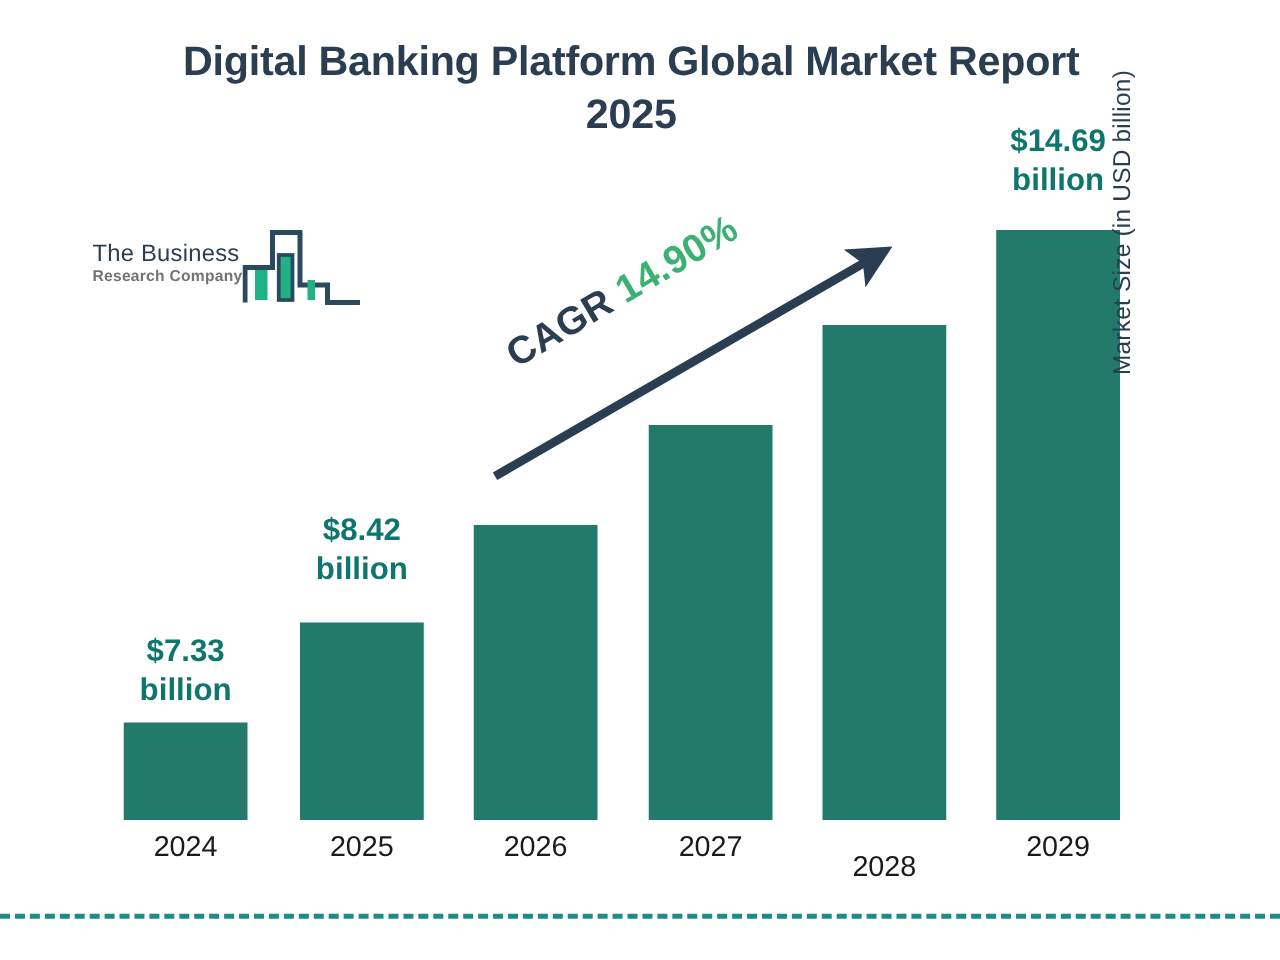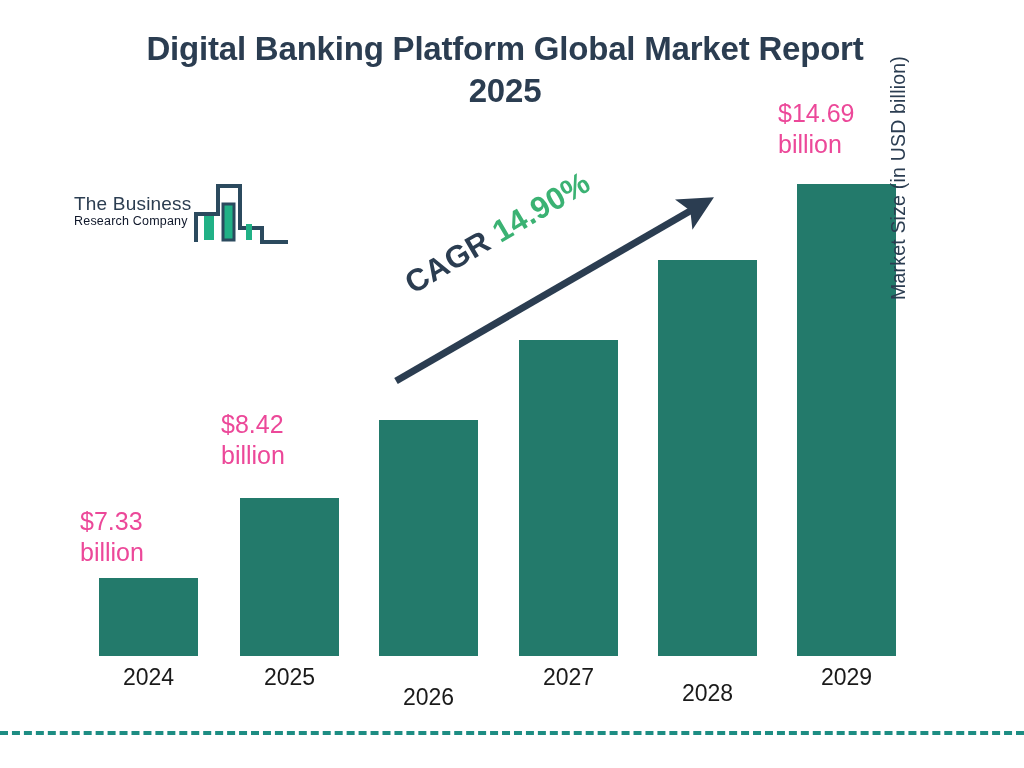--- a/index.html
+++ b/index.html
@@ -50,24 +50,25 @@
   }
   #logo-line1 {
     font-size: 19px;
     color: #2b3d51;
     line-height: 1.05;
     letter-spacing: 0.2px;
     white-space: nowrap;
   }
   #logo-line2 {
     font-size: 12.5px;
-    color: #0f172a;
+    color: #737373;
     line-height: 1.15;
     letter-spacing: 0.2px;
     white-space: nowrap;
+    font-weight: bold;
   }
   #logo-mark {
     position: absolute;
     left: 120px;
     top: 0px;
   }
 
   
   #plot {
     position: absolute;
@@ -75,24 +76,24 @@
     top: 0;
     width: 1024px;
     height: 768px;
   }
   .bar {
     position: absolute;
     background: #237a6b;
   }
   .bar-value {
     position: absolute;
-    text-align: left;
+    text-align: center;
     font-size: 25px;
-    font-weight: normal;
-    color: #ec4899;
+    font-weight: bold;
+    color: #0f766e;
     line-height: 1.22;
     white-space: pre-line;
   }
   .tick-label {
     position: absolute;
     text-align: center;
     font-size: 23px;
     color: #1a1a1a;
     top: 664px;
   }
@@ -185,21 +186,21 @@
 
     <div class="bar" style="left:658px; top:260px; width:99px; height:396px;"></div>
     <div class="bar-value" style="left:639px; top:170px; width:137px;"></div>
 
     <div class="bar" style="left:797px; top:184px; width:99px; height:472px;"></div>
     <div class="bar-value" style="left:778px; top:98px; width:137px;">$14.69
 billion</div>
 
     <div class="tick-label" style="left:99px; width:99px;">2024</div>
     <div class="tick-label" style="left:240px; width:99px;">2025</div>
-    <div class="tick-label" style="left:379px; width:99px;margin-top:20px;">2026</div>
+    <div class="tick-label" style="left:379px; width:99px;">2026</div>
     <div class="tick-label" style="left:519px; width:99px;">2027</div>
     <div class="tick-label" style="left:658px; width:99px;margin-top:16px;">2028</div>
     <div class="tick-label" style="left:797px; width:99px;">2029</div>
   </div>
 
   <svg id="cagr-arrow" viewBox="0 0 1024 768">
     <defs>
       <marker id="arrowhead" markerWidth="5" markerHeight="5" refX="2.2" refY="2.5" orient="auto">
         <path d="M 0 0 L 5 2.5 L 0 5 L 1.1 2.5 Z" fill="#2b3d51"></path>
       </marker>

